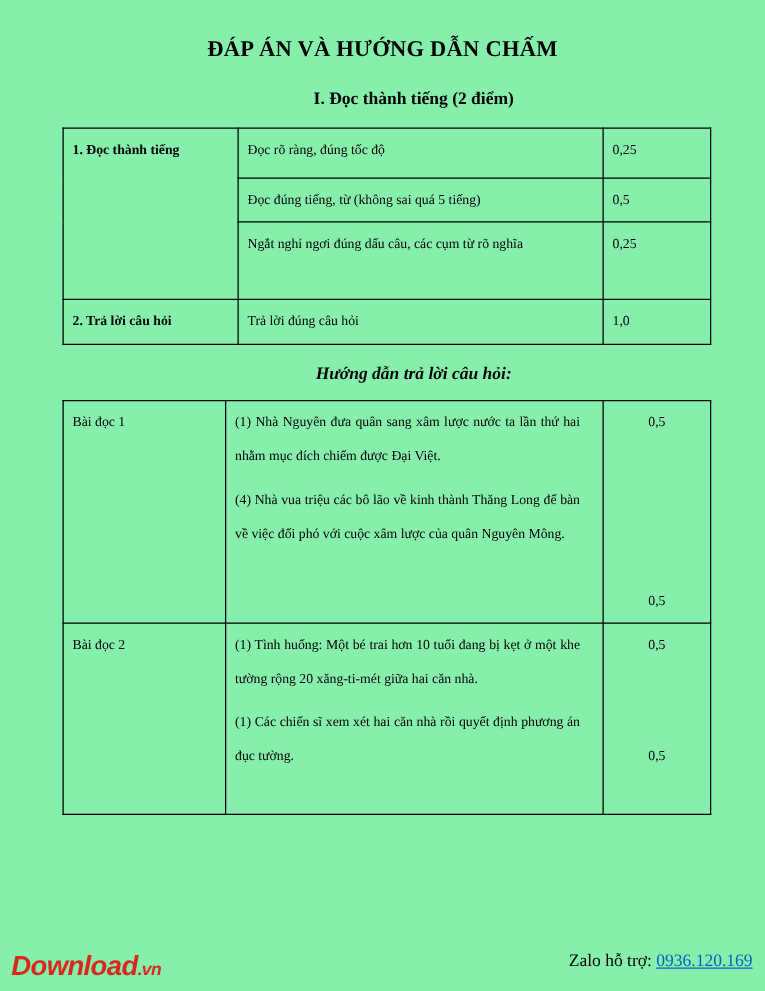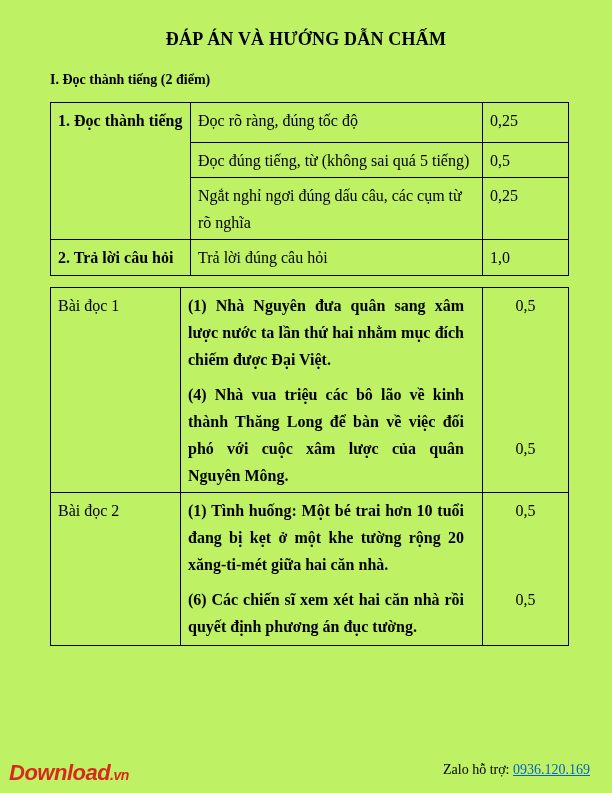--- a/index.html
+++ b/index.html
@@ -1,21 +1,21 @@
 <!DOCTYPE html>
 <html lang="vi"><head>
 <meta charset="utf-8">
 <style>
   * { box-sizing: border-box; }
   html, body { margin: 0; padding: 0; background: #ffffff; }
   .page {
     position: relative;
     width: 612px;
     height: 793px;
-    background: #bef264;
+    background: #86efac;
     color: #000000;
     font-family: "Liberation Serif", "DejaVu Serif", serif;
     font-size: 14px;
     overflow: hidden;
   }
   .doc-title {
     margin-top: 28px;
     text-align: center;
     font-weight: bold;
     font-size: 18px;
@@ -27,37 +27,38 @@
     text-align: center;
     font-weight: bold;
     font-size: 16px;
     line-height: 22px;
   }
   .sec-heading {
     margin: 20px 0 0 50px;
     font-weight: bold;
     font-size: 14px;
     line-height: 18px;
+    text-align: center;
   }
   .sec-heading.italic {
     font-style: italic;
     margin-top: 15px;
   }
   table {
     border-collapse: collapse;
     margin: 13px 0 0 50px;
     width: 518px;
     table-layout: fixed;
   }
   td, th {
     border: 1px solid #000000;
     vertical-align: top;
     padding: 4px 7px 3px 7px;
     line-height: 27px;
-    font-size: 16px;
+    font-size: 11px;
   }
   
   .t1 .col-label { width: 140px; font-weight: bold; }
   .t1 .col-crit  { width: 292px; }
   .t1 .col-score { width: 86px; text-align: left; }
   .t1 .r1 td { height: 40px; }
   .t1 .r2 td { height: 35px; }
   .t1 .r3 td { height: 62px; }
   .t1 .r4 td { height: 36px; }
   
@@ -65,21 +66,21 @@
   .t2 th {
     font-weight: bold;
     text-align: center;
     height: 35px;
     padding-top: 4px;
   }
   .t2 .col-reading { width: 130px; }
   .t2 .col-answer  { width: 302px; }
   .t2 .col-score   { width: 86px; }
   .t2 .answer-cell { text-align: justify; padding-right: 6px; }
-  .t2 .answer-cell p { margin: 0 12px 8px 0; font-weight: bold; }
+  .t2 .answer-cell p { margin: 0 12px 8px 0; }
   .t2 .answer-cell p:last-child { margin-bottom: 0; }
   .t2 .score-cell { text-align: center; }
   .t2 .row1-min td { height: 176px; }
   .t2 .row2-min td { height: 153px; }
   .score-b-row1 { margin-top: 116px; }
   .score-b-row2 { margin-top: 62px; }
   
   .footer-logo {
     position: absolute;
     left: 9px;
@@ -88,21 +89,21 @@
     font-weight: bold;
     font-style: italic;
     font-size: 22px;
     letter-spacing: -0.5px;
     line-height: 22px;
     white-space: nowrap;
   }
   .footer-logo .vn { font-size: 14px; }
   .footer-support {
     position: absolute;
-    right: 22px;
+    right: 10px;
     bottom: 14px;
     font-size: 14px;
     line-height: 18px;
     white-space: nowrap;
   }
   .footer-support a {
     text-decoration: underline;
     cursor: pointer;
   }
 </style>
@@ -132,39 +133,40 @@
       <td class="col-score">0,25</td>
     </tr>
     <tr class="r4">
       <td class="col-label">2. Trả lời câu hỏi</td>
       <td class="col-crit">Trả lời đúng câu hỏi</td>
       <td class="col-score">1,0</td>
     </tr>
   </tbody>
     </table>
 
+  <div class="sec-heading italic">Hướng dẫn trả lời câu hỏi:</div>
 
   <table class="t2">
     <tbody>
     <tr class="row1-min">
       <td class="col-reading">Bài đọc 1</td>
       <td class="col-answer answer-cell">
         <p>(1) Nhà Nguyên đưa quân sang xâm lược nước ta lần thứ hai nhằm mục đích chiếm được Đại Việt.</p>
         <p>(4) Nhà vua triệu các bô lão về kinh thành Thăng Long để bàn về việc đối phó với cuộc xâm lược của quân Nguyên Mông.</p>
       </td>
       <td class="col-score score-cell">
         <div>0,5</div>
         <div class="score-b-row1">0,5</div>
       </td>
     </tr>
     <tr class="row2-min">
       <td class="col-reading">Bài đọc 2</td>
       <td class="col-answer answer-cell">
         <p>(1) Tình huống:  Một bé trai hơn 10 tuổi đang bị kẹt ở một khe tường rộng 20 xăng-ti-mét giữa hai căn nhà.</p>
-        <p>(6) Các chiến sĩ xem xét hai căn nhà rồi quyết định phương án đục tường.</p>
+        <p>(1) Các chiến sĩ xem xét hai căn nhà rồi quyết định phương án đục tường.</p>
       </td>
       <td class="col-score score-cell">
         <div>0,5</div>
         <div class="score-b-row2">0,5</div>
       </td>
     </tr>
   </tbody>
     </table>
 
   <div class="footer-logo" style="color: rgb(217, 41, 31);"><span>Download</span><span class="vn">.vn</span></div>

